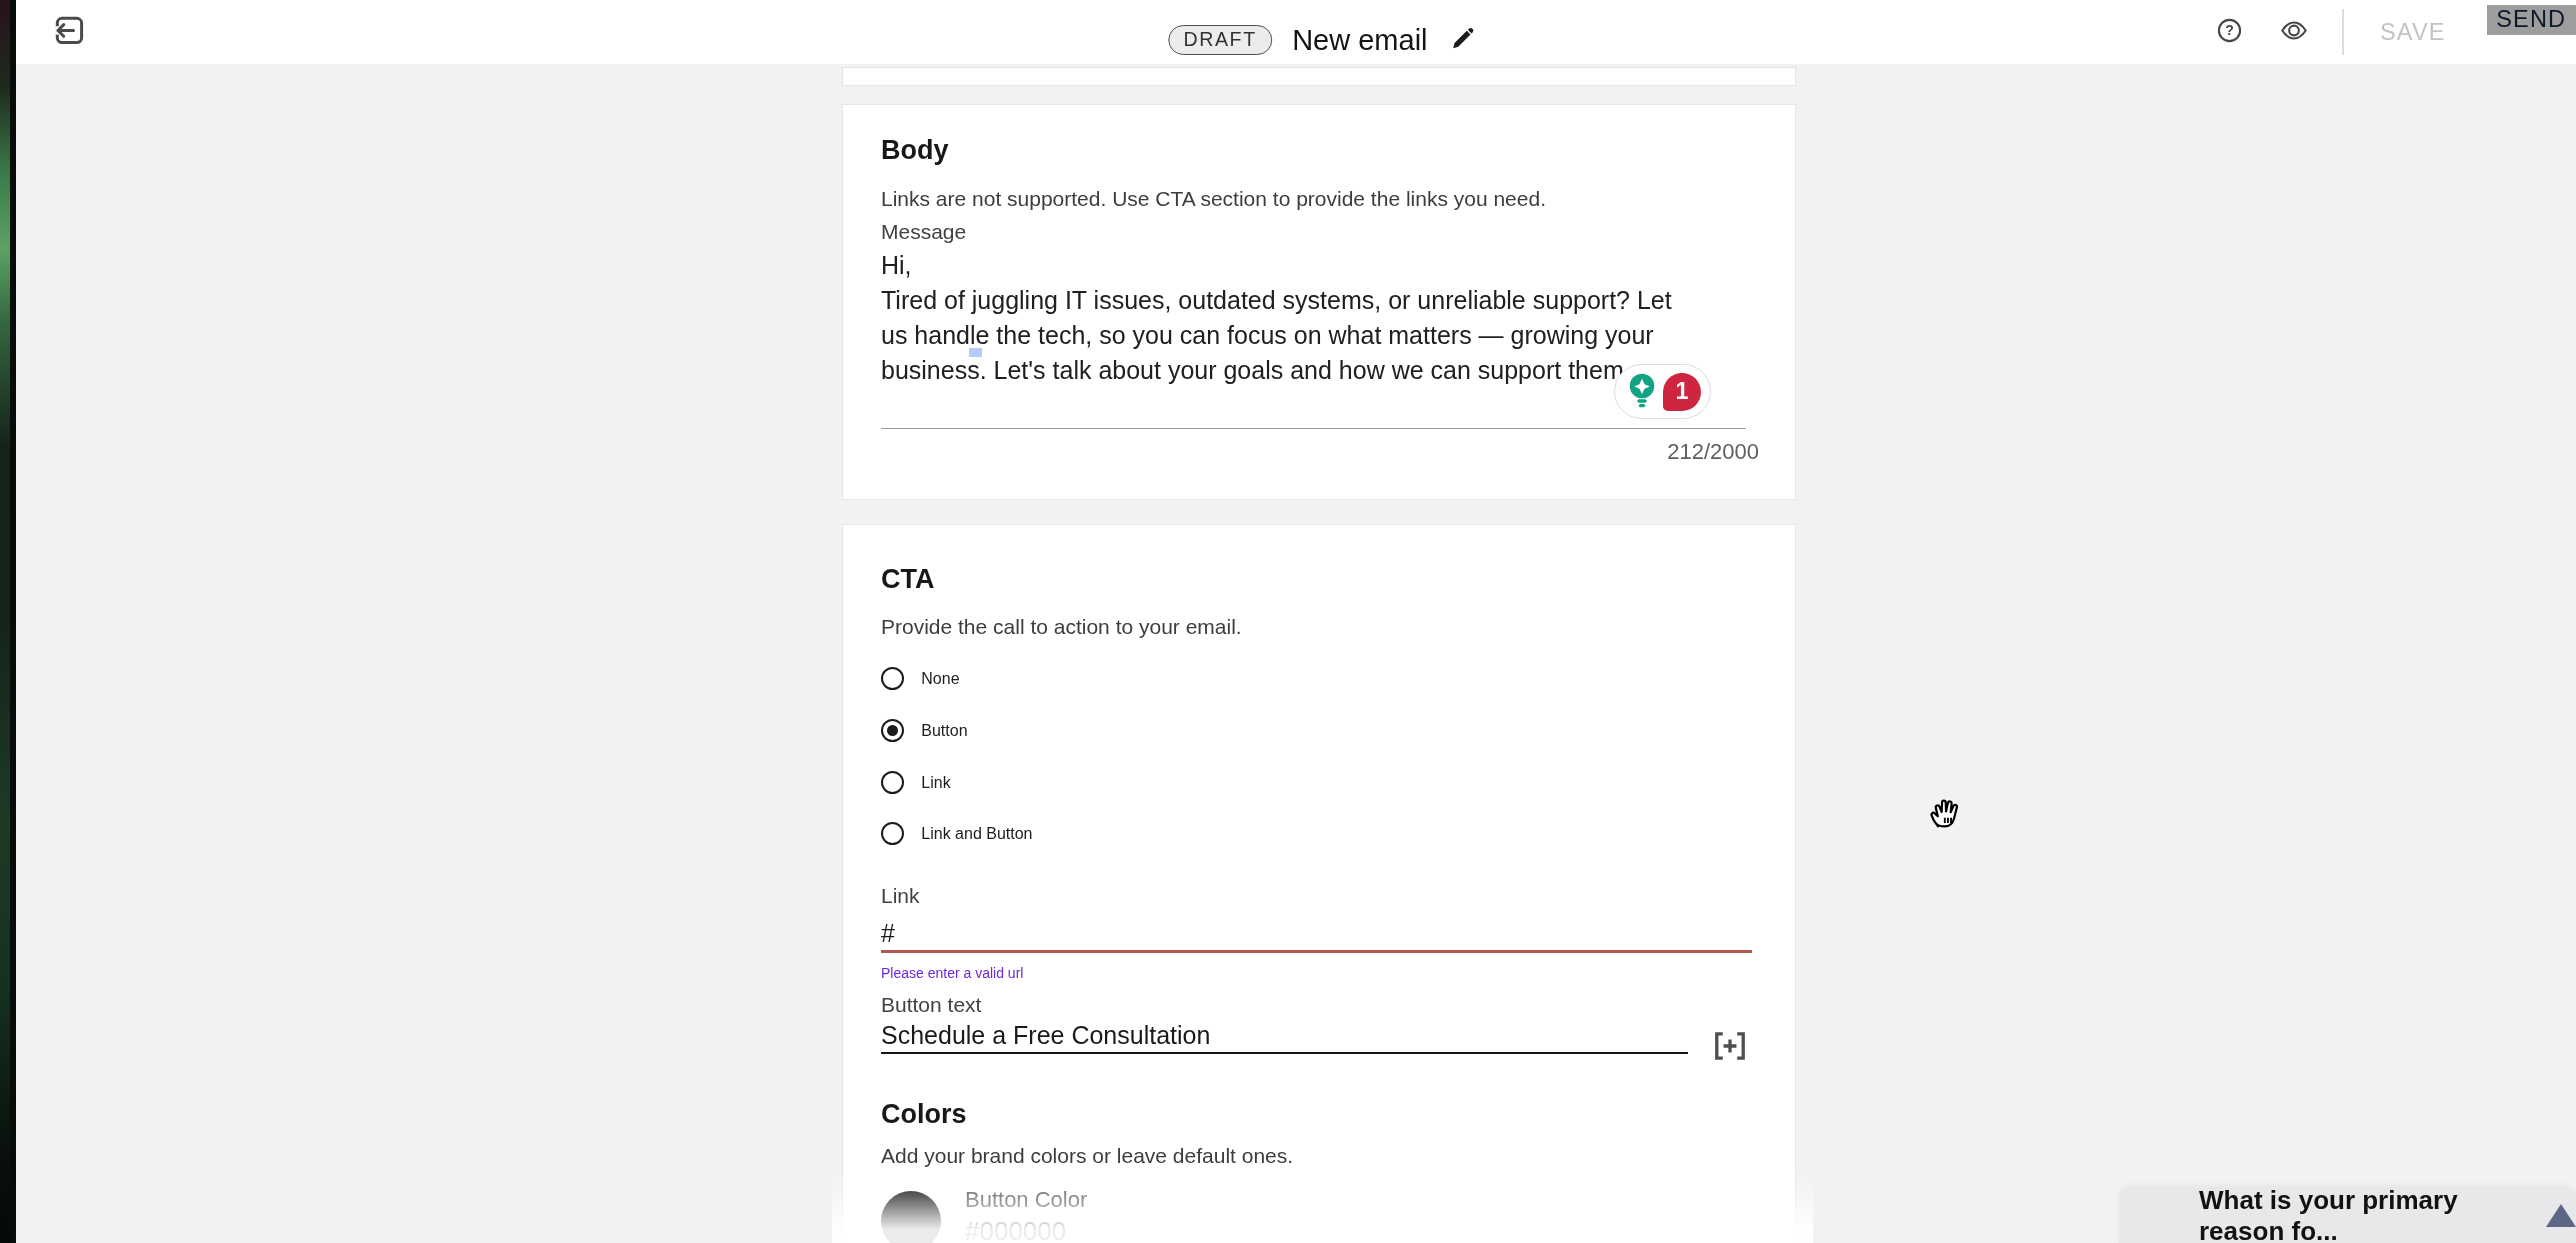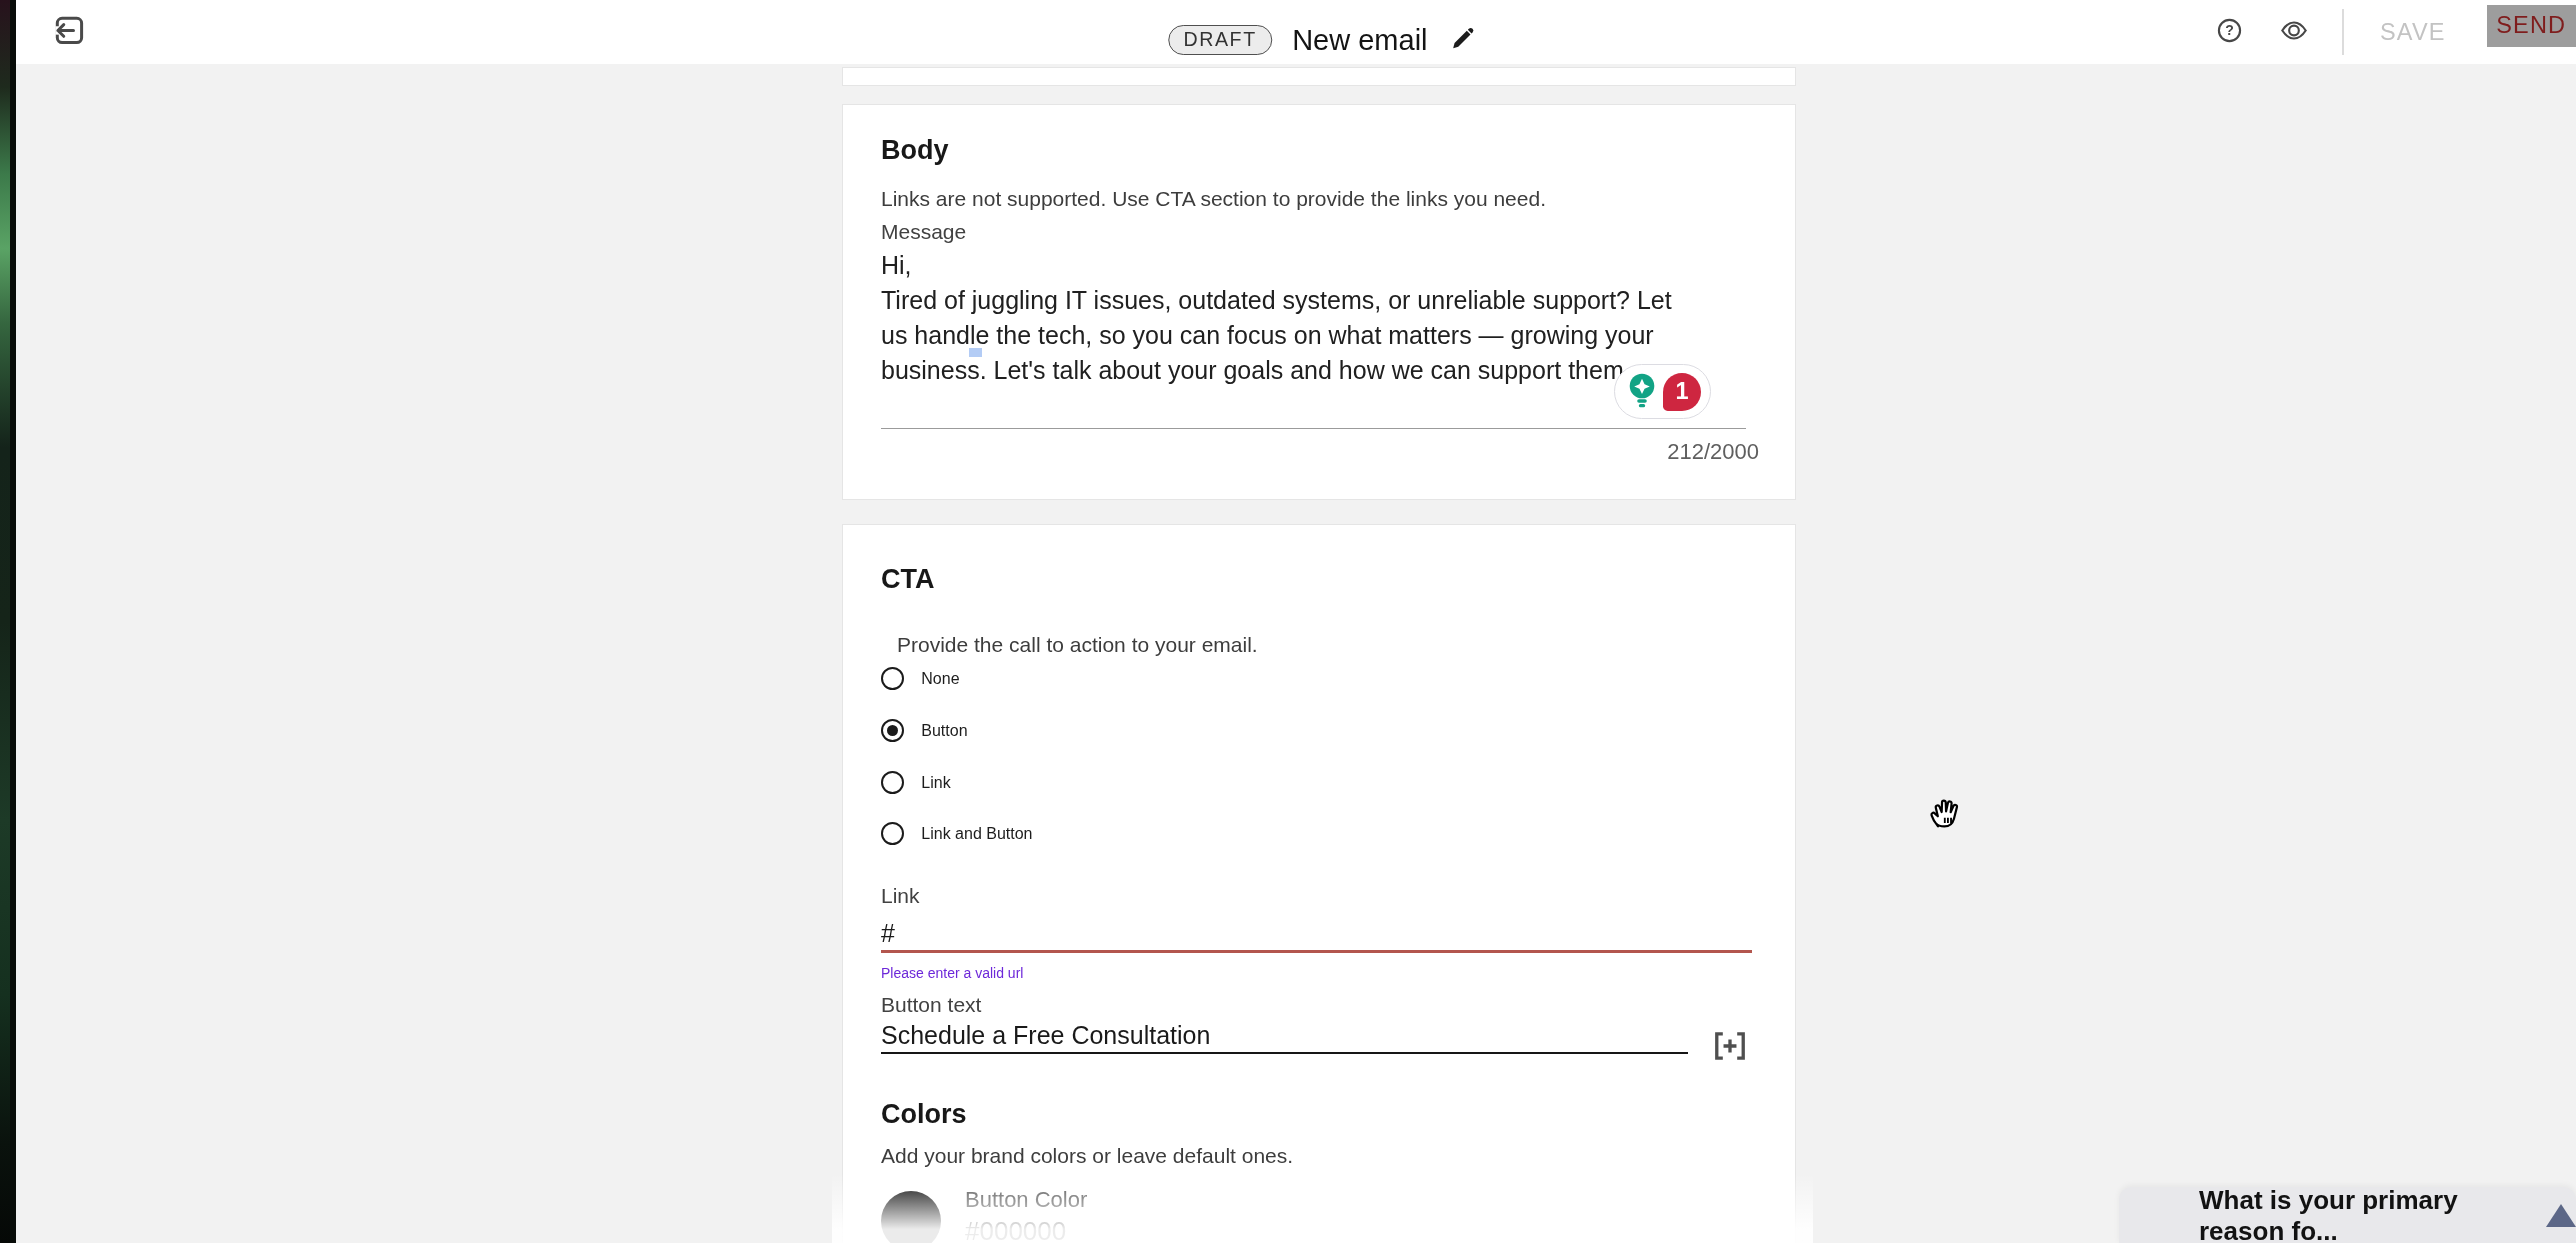--- a/index.html
+++ b/index.html
@@ -17,21 +17,21 @@
   .back-btn { left:35px; top:13.3px; width:36px; height:36px; }
   .header-center { position:absolute; left:50%; top:8px; height:64px; transform:translateX(-50%); margin-left:27.5px; display:flex; align-items:center; gap:20.4px; }
   .draft-badge { border:1.6px solid #4f4f4f; background:#ececec; color:#333; border-radius:15.7px; padding:3.9px 14px 4.7px;
     font-size:19.6px; letter-spacing:1.6px; line-height:1; }
   .page-title { font-size:29px; font-weight:500; color:#141414; }
   .header-right { position:absolute; right:0; top:0; height:64px; display:flex; align-items:center; z-index:6; }
   .help-btn { width:27px; height:27px; margin-right:36px; }
   .eye-btn { width:30px; height:27px; margin-right:33px; }
   .header-divider { width:1.6px; height:46px; background:#dcdcdc; margin-right:36px; }
   .save-btn { background:none; border:none; color:#c3c3c3; font-size:23.5px; letter-spacing:1.2px; font-family:inherit; margin-right:41px; cursor:default; }
-  .send-btn { width:89px; height:42px; margin-top:4.7px; align-self:flex-start; background:#9d9d9d; color:#7f1d1d;
+  .send-btn { width:89px; height:30px; margin-top:4.7px; align-self:flex-start; background:#9d9d9d; color:#0f172a;
     border:none; font-size:23.5px; letter-spacing:1.2px; font-family:inherit; cursor:pointer; }
 
   
   .card { position:absolute; left:842px; width:954px; background:#fff; border:1.6px solid #e5e5e5; }
   .card-sliver { top:67px; height:19px; }
   .card-body { top:104px; height:396px; }
   .card-cta { top:524px; height:722px; border-bottom:none; }
 
   .card h2 { position:absolute; left:38px; font-size:27px; font-weight:700; color:#181818; }
   .note { position:absolute; left:38px; font-size:21px; color:#3d3d3d; }
@@ -150,21 +150,21 @@
     </span>
     <span class="g-badge" style="background: rgb(206, 38, 64);">1</span>
   </div>
 
   <div class="msg-divider"></div>
   <div class="char-counter">212/2000</div>
 </div>
 
 <div class="card card-cta">
   <h2 style="top:39px;">CTA</h2>
-  <div class="note" style="top:108px;margin-left:16px;">Provide the call to action to your email.</div>
+  <div class="note" style="top:90px;">Provide the call to action to your email.</div>
 
   <div class="radio-row" style="top:142px;">
     <span class="radio-circle">
         <span class="dot"></span>
       </span>
     <span class="radio-label">None</span>
   </div>
   <div class="radio-row selected" style="top:194px;">
     <span class="radio-circle">
         <span class="dot"></span>

